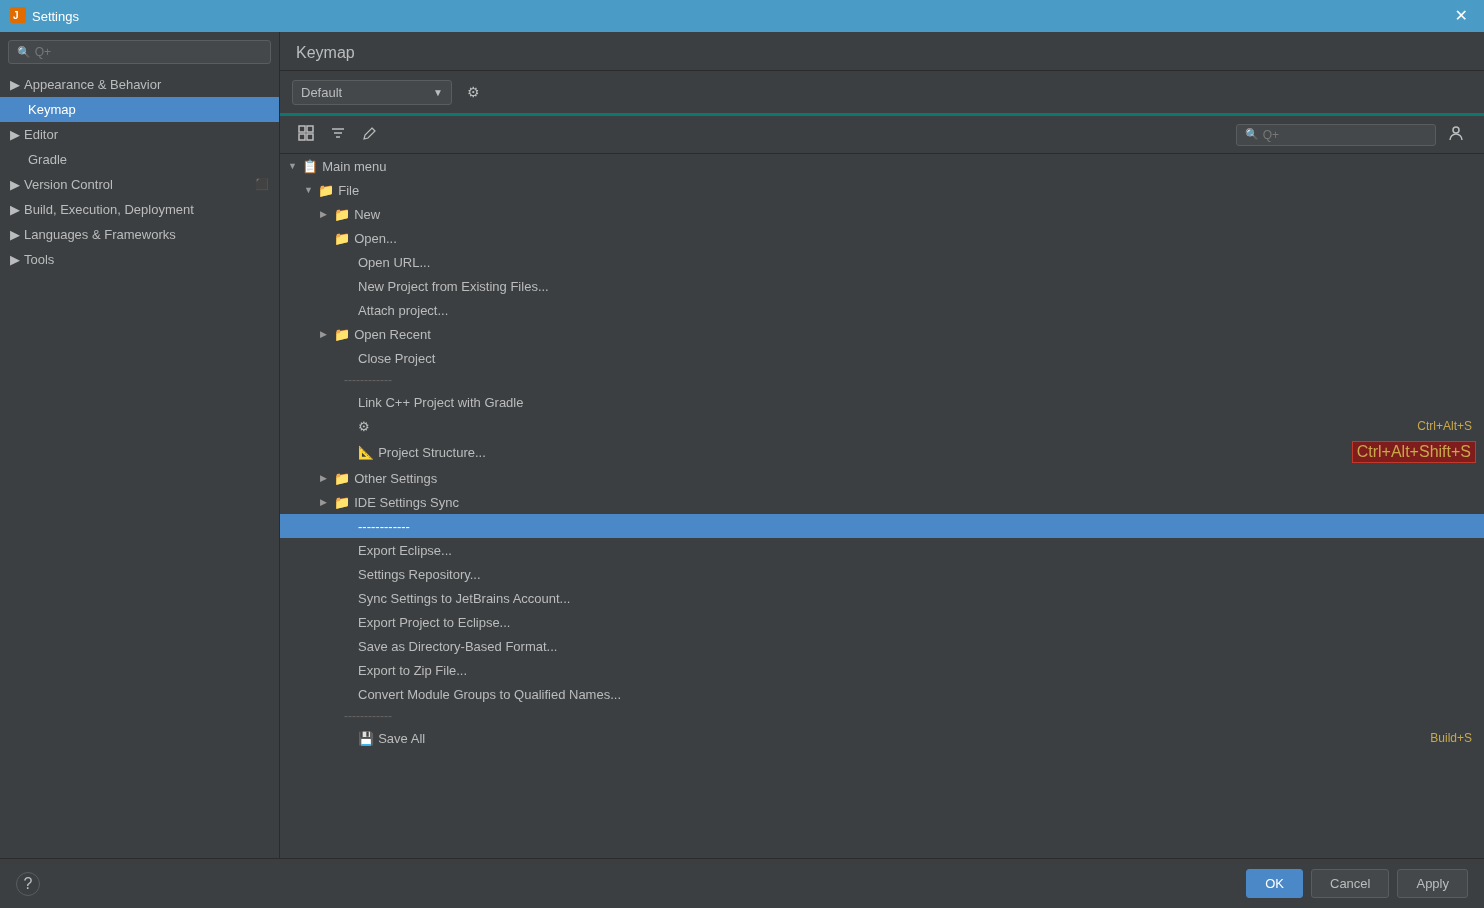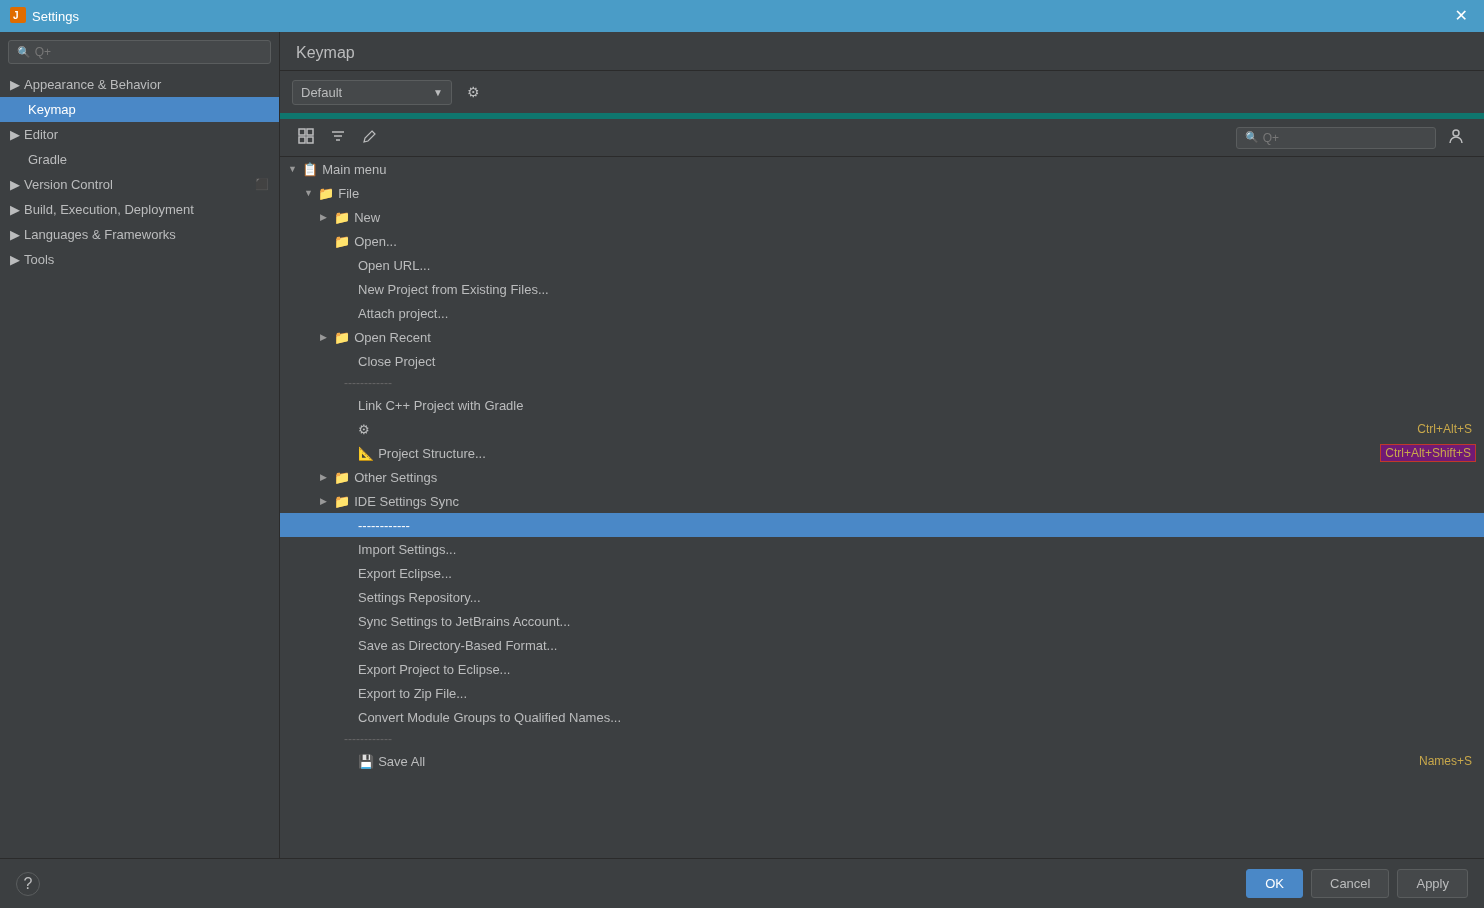--- a/index.html
+++ b/index.html
@@ -113,21 +113,21 @@
       color: #bbbcbd;
       border-bottom: 1px solid #2b2b2b;
     }
 
     
     #keymap-toolbar {
       display: flex;
       align-items: center;
       padding: 8px 12px;
       gap: 8px;
-      border-bottom: 6px solid #0f766e;
+      border-bottom: 3px solid #0f766e;
     }
     .keymap-dropdown {
       background: #45484a;
       border: 1px solid #5a5d5e;
       border-radius: 3px;
       padding: 4px 8px;
       color: #bbbcbd;
       font-size: 13px;
       display: flex;
       align-items: center;
@@ -232,23 +232,23 @@
     }
     .tree-item .label { flex: 1; }
     .tree-item .shortcut {
       color: #c8a84b;
       font-size: 12px;
       margin-left: auto;
       padding-right: 4px;
     }
     .tree-item .shortcut-box {
       color: #c8a84b;
-      font-size: 12px;
+      font-size: 16px;
       border: 1px solid #c0392b;
-      background: #701a75;
+      background: #7f1d1d;
       padding: 1px 4px;
       margin-left: auto;
     }
     .separator-item {
       padding: 2px 8px;
       color: #666;
       font-size: 12px;
       display: flex;
       align-items: center;
       min-height: 20px;
@@ -515,25 +515,20 @@
         <span class="folder-icon" style="color:#c8a84b;">📁</span>
         <span class="label">IDE Settings Sync</span>
       </div>
 
       <div class="tree-item selected">
         <span class="indent" style="width:56px;"></span>
         <span class="arrow" style="visibility:hidden;"></span>
         <span class="label">------------</span>
       </div>
 
-      <div class="tree-item">
-        <span class="indent" style="width:56px;"></span>
-        <span class="arrow" style="visibility:hidden;"></span>
-        <span class="label">Import Settings...</span>
-      </div>
 
       <div class="tree-item">
         <span class="indent" style="width:56px;"></span>
         <span class="arrow" style="visibility:hidden;"></span>
         <span class="label">Export Eclipse...</span>
       </div>
 
       <div class="tree-item">
         <span class="indent" style="width:56px;"></span>
         <span class="arrow" style="visibility:hidden;"></span>
@@ -542,27 +537,27 @@
 
       <div class="tree-item">
         <span class="indent" style="width:56px;"></span>
         <span class="arrow" style="visibility:hidden;"></span>
         <span class="label">Sync Settings to JetBrains Account...</span>
       </div>
 
       <div class="tree-item">
         <span class="indent" style="width:56px;"></span>
         <span class="arrow" style="visibility:hidden;"></span>
+        <span class="label">Export Project to Eclipse...</span>
+      </div>
+
+      <div class="tree-item">
+        <span class="indent" style="width:56px;"></span>
+        <span class="arrow" style="visibility:hidden;"></span>
         <span class="label">Save as Directory-Based Format...</span>
-      </div>
-
-      <div class="tree-item">
-        <span class="indent" style="width:56px;"></span>
-        <span class="arrow" style="visibility:hidden;"></span>
-        <span class="label">Export Project to Eclipse...</span>
       </div>
 
       <div class="tree-item">
         <span class="indent" style="width:56px;"></span>
         <span class="arrow" style="visibility:hidden;"></span>
         <span class="label">Export to Zip File...</span>
       </div>
 
       <div class="tree-item">
         <span class="indent" style="width:56px;"></span>
@@ -573,21 +568,21 @@
       <div class="separator-item">
         <span class="indent" style="width:56px;"></span>
         <span>------------</span>
       </div>
 
       <div class="tree-item">
         <span class="indent" style="width:56px;"></span>
         <span class="arrow" style="visibility:hidden;"></span>
         <span class="folder-icon" style="color:#bbbcbd;">💾</span>
         <span class="label">Save All</span>
-        <span class="shortcut">Names+S</span>
+        <span class="shortcut">Build+S</span>
       </div>
 
     </div>
   </div>
 </div>
 
 <div id="footer">
   <button class="help-btn">?</button>
   <div id="footer-right">
     <button class="footer-btn primary">OK</button>

